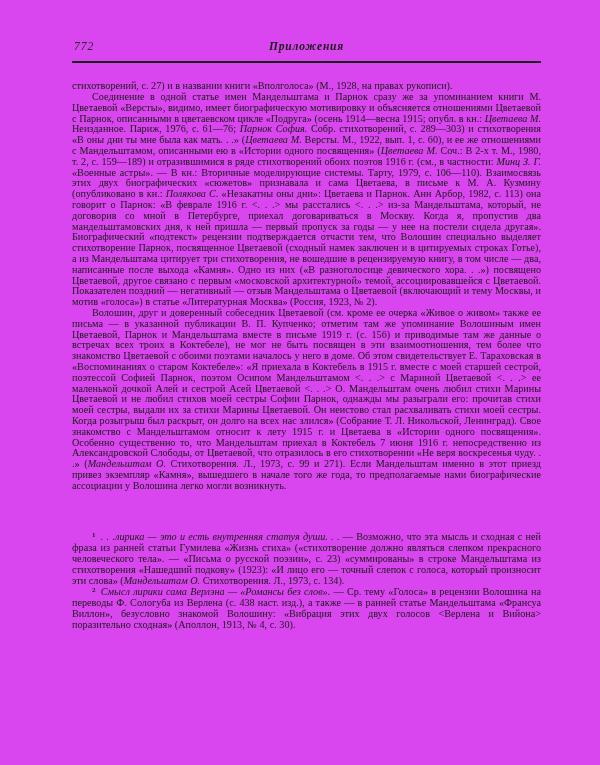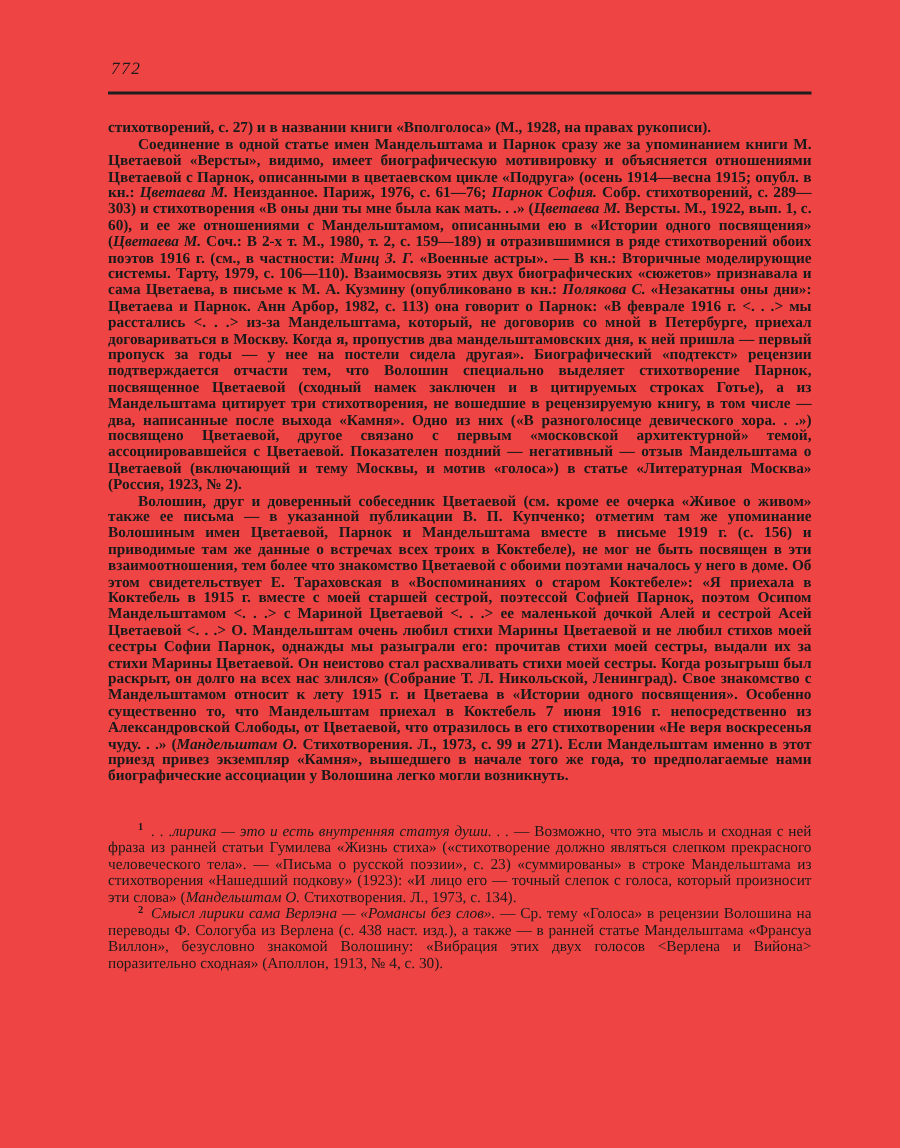--- a/index.html
+++ b/index.html
@@ -4,21 +4,21 @@
 <style>
   html, body {
     margin: 0;
     padding: 0;
     background: #fcfcfa;
   }
   .page {
     position: relative;
     width: 600px;
     height: 765px;
-    background: #ef4444;
+    background: #d946ef;
     color: #1a1a1a;
     font-family: "Liberation Serif", "DejaVu Serif", serif;
     overflow: hidden;
   }
   .content {
     position: absolute;
     left: 72px;
     top: 40px;
     width: 469px;
   }
@@ -50,27 +50,26 @@
     margin-top: 18px;
     font-size: 10.2px;
     line-height: 10.8px;
     text-align: justify;
     hyphens: auto;
     -webkit-hyphens: auto;
   }
   .main p {
     margin: 0;
     text-indent: 20px;
-    font-weight: bold;
   }
   .main p.no-indent {
     text-indent: 0;
   }
   .footnotes {
-    margin-top: 25px;
+    margin-top: 39px;
     font-size: 10.2px;
     line-height: 11px;
     text-align: justify;
     hyphens: auto;
     -webkit-hyphens: auto;
   }
   .footnotes p {
     margin: 0;
     text-indent: 20px;
   }
@@ -84,20 +83,21 @@
   i { font-style: italic; }
 </style>
 </head>
 <body>
 
 <div class="page">
   <div class="content">
 
     <div class="header">
       <span class="page-num">772</span>
+      <div class="running-title">Приложения</div>
     </div>
 
     <div class="rule"></div>
 
     <div class="main">
       <p class="no-indent"><span>стихотворений, с. 27) и в названии книги «Вполголоса» (М., 1928, на правах рукописи).</span></p>
       <p><span>Соединение в одной статье имен Мандельштама и Парнок сразу же за упоминанием книги М. Цветаевой «Версты», видимо, имеет биографическую мотивировку и объясняется отношениями Цветаевой с Парнок, описанными в цветаевском цикле «Подруга» (осень 1914—весна 1915; опубл. в кн.: </span><i>Цветаева М.</i><span> Неизданное. Париж, 1976, с. 61—76; </span><i>Парнок София.</i><span> Собр. стихотворений, с. 289—303) и стихотворения «В оны дни ты мне была как мать. . .» (</span><i>Цветаева М.</i><span> Версты. М., 1922, вып. 1, с. 60), и ее же отношениями с Мандельштамом, описанными ею в «Истории одного посвящения» (</span><i>Цветаева М.</i><span> Соч.: В 2-х т. М., 1980, т. 2, с. 159—189) и отразившимися в ряде стихотворений обоих поэтов 1916 г. (см., в частности: </span><i>Минц З. Г.</i><span> «Военные астры». — В кн.: Вторичные моделирующие системы. Тарту, 1979, с. 106—110). Взаимосвязь этих двух биографических «сюжетов» признавала и сама Цветаева, в письме к М. А. Кузмину (опубликовано в кн.: </span><i>Полякова С.</i><span> «Незакатны оны дни»: Цветаева и Парнок. Анн Арбор, 1982, с. 113) она говорит о Парнок: «В феврале 1916 г. &lt;. . .&gt; мы расстались &lt;. . .&gt; из-за Мандельштама, который, не договорив со мной в Петербурге, приехал договариваться в Москву. Когда я, пропустив два мандельштамовских дня, к ней пришла — первый пропуск за годы — у нее на постели сидела другая». Биографический «подтекст» рецензии подтверждается отчасти тем, что Волошин специально выделяет стихотворение Парнок, посвященное Цветаевой (сходный намек заключен и в цитируемых строках Готье), а из Мандельштама цитирует три стихотворения, не вошедшие в рецензируемую книгу, в том числе — два, написанные после выхода «Камня». Одно из них («В разноголосице девического хора. . .») посвящено Цветаевой, другое связано с первым «московской архитектурной» темой, ассоциировавшейся с Цветаевой. Показателен поздний — негативный — отзыв Мандельштама о Цветаевой (включающий и тему Москвы, и мотив «голоса») в статье «Литературная Москва» (Россия, 1923, № 2).</span></p>
       <p><span>Волошин, друг и доверенный собеседник Цветаевой (см. кроме ее очерка «Живое о живом» также ее письма — в указанной публикации В. П. Купченко; отметим там же упоминание Волошиным имен Цветаевой, Парнок и Мандельштама вместе в письме 1919 г. (с. 156) и приводимые там же данные о встречах всех троих в Коктебеле), не мог не быть посвящен в эти взаимоотношения, тем более что знакомство Цветаевой с обоими поэтами началось у него в доме. Об этом свидетельствует Е. Тараховская в «Воспоминаниях о старом Коктебеле»: «Я приехала в Коктебель в 1915 г. вместе с моей старшей сестрой, поэтессой Софией Парнок, поэтом Осипом Мандельштамом &lt;. . .&gt; с Мариной Цветаевой &lt;. . .&gt; ее маленькой дочкой Алей и сестрой Асей Цветаевой &lt;. . .&gt; О. Мандельштам очень любил стихи Марины Цветаевой и не любил стихов моей сестры Софии Парнок, однажды мы разыграли его: прочитав стихи моей сестры, выдали их за стихи Марины Цветаевой. Он неистово стал расхваливать стихи моей сестры. Когда розыгрыш был раскрыт, он долго на всех нас злился» (Собрание Т. Л. Никольской, Ленинград). Свое знакомство с Мандельштамом относит к лету 1915 г. и Цветаева в «Истории одного посвящения». Особенно существенно то, что Мандельштам приехал в Коктебель 7 июня 1916 г. непосредственно из Александровской Слободы, от Цветаевой, что отразилось в его стихотворении «Не веря воскресенья чуду. . .» (</span><i>Мандельштам О.</i><span> Стихотворения. Л., 1973, с. 99 и 271). Если Мандельштам именно в этот приезд привез экземпляр «Камня», вышедшего в начале того же года, то предполагаемые нами биографические ассоциации у Волошина легко могли возникнуть.</span></p>
     </div>
 

